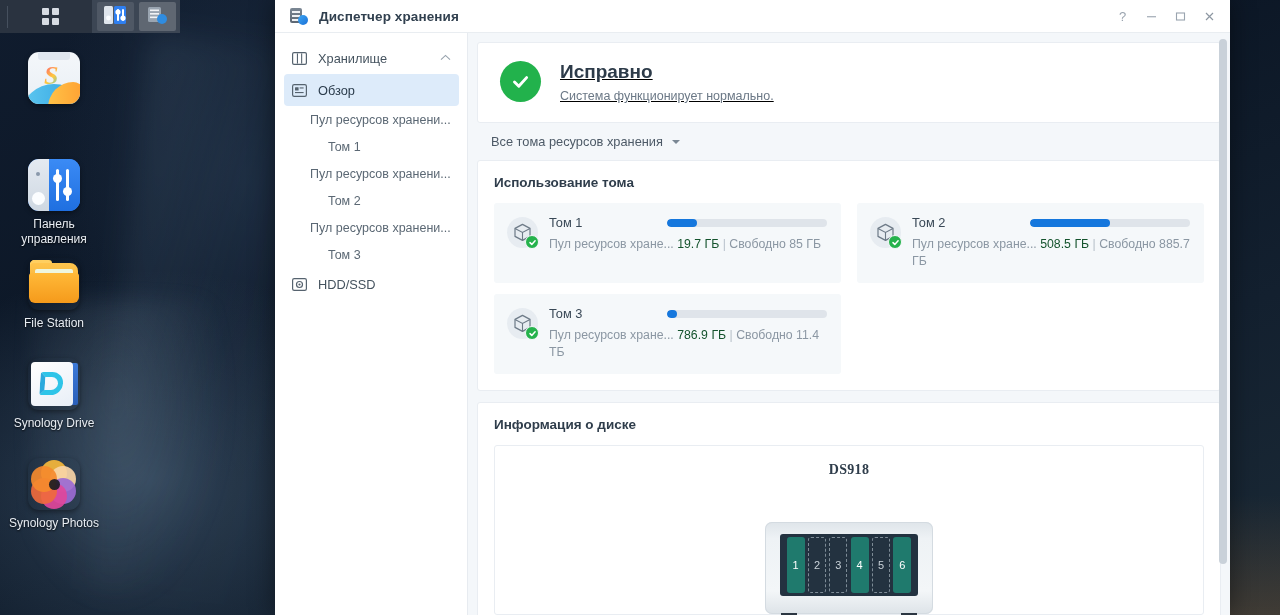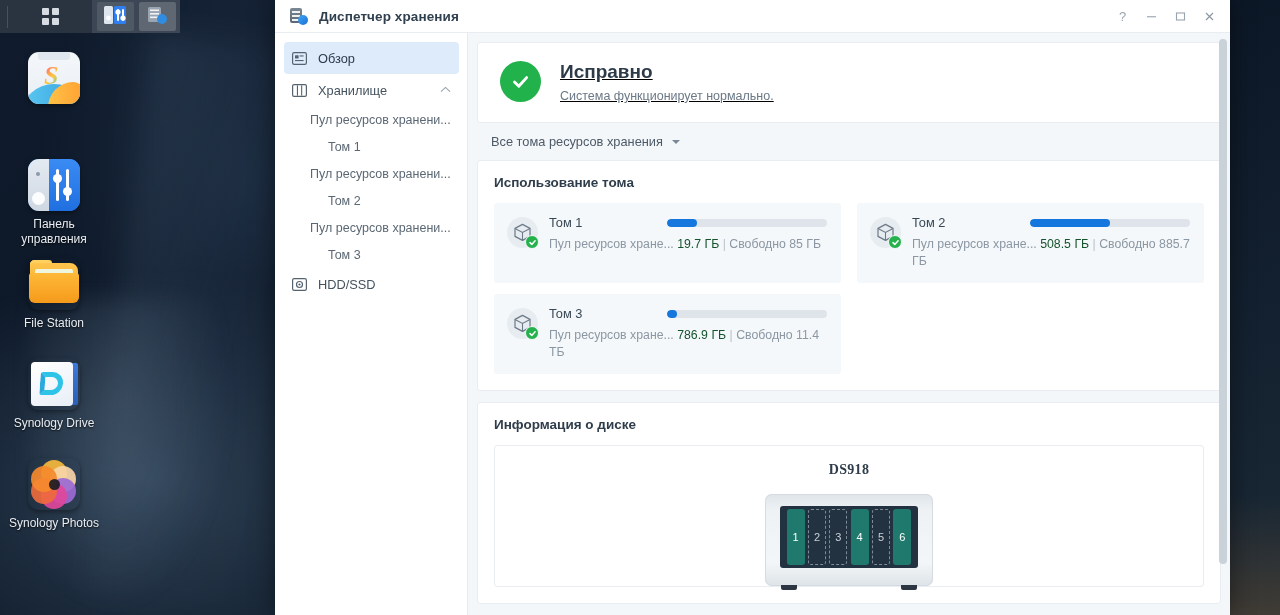--- a/index.html
+++ b/index.html
@@ -348,21 +348,21 @@
     margin-top: 6px; font-size: 12.3px; color: #8b97a3; line-height: 17px;
   }
   .vol-meta .pool { color: #8b97a3; }
   .vol-meta .used { color: #14532d; }
   .vol-meta .sep { color: #b9c2cb; }
 
   
   .disk-box {
     border: 1px solid #e9edf2; border-radius: 3px;
     padding: 16px 0 0 0;
-    display: flex; flex-direction: column; align-items: center;
+    display: flex; flex-direction: column; align-items: center; gap: 28px;
   }
   .disk-model {
     font-family: "Liberation Serif", serif;
     font-size: 14px; font-weight: bold; color: #2f3d4b;
     letter-spacing: 0.3px;
   }
   .nas {
     margin-top: 16px;
     width: 168px; height: 92px;
     background: linear-gradient(180deg,#dfe5ea 0%, #eef2f5 18%, #f3f6f8 75%, #dde3e8 100%);
@@ -537,46 +537,46 @@
             <path d="M3 3 L10 10 M10 3 L3 10" stroke="#8d97a2" stroke-width="1.2" fill="none"></path>
           </svg>
       </span>
     </span>
   </div>
 
   <div class="win-body">
 
     <div class="sidebar">
 
-      <div class="nav-item active">
-        <span class="nav-ico">
-          <svg width="15" height="13" viewBox="0 0 15 13">
-            <rect x="0.6" y="0.6" width="13.8" height="11.8" rx="1.6" fill="none" stroke="#56636f" stroke-width="1.2"></rect>
-            <rect x="3" y="3.2" width="3.6" height="3.2" rx="0.5" fill="#56636f"></rect>
-            <rect x="7.6" y="3.4" width="4" height="1.1" fill="#56636f"></rect>
-            <rect x="3" y="8" width="8.6" height="1.1" fill="#56636f"></rect>
-          </svg>
-        </span>
-        <span class="nav-label">Обзор</span>
-      </div>
-
       <div class="nav-item">
         <span class="nav-ico">
           <svg width="15" height="13" viewBox="0 0 15 13">
             <rect x="0.6" y="0.6" width="13.8" height="11.8" rx="1.4" fill="none" stroke="#56636f" stroke-width="1.2"></rect>
             <rect x="4.9" y="1.4" width="1.1" height="10.2" fill="#56636f"></rect>
             <rect x="9.1" y="1.4" width="1.1" height="10.2" fill="#56636f"></rect>
           </svg>
         </span>
         <span class="nav-label">Хранилище</span>
         <span class="chevron">
           <svg width="11" height="7" viewBox="0 0 11 7">
               <path d="M1 5.6 L5.5 1.4 L10 5.6" stroke="#97a2ad" stroke-width="1.1" fill="none"></path>
             </svg>
         </span>
+      </div>
+
+      <div class="nav-item active">
+        <span class="nav-ico">
+          <svg width="15" height="13" viewBox="0 0 15 13">
+            <rect x="0.6" y="0.6" width="13.8" height="11.8" rx="1.6" fill="none" stroke="#56636f" stroke-width="1.2"></rect>
+            <rect x="3" y="3.2" width="3.6" height="3.2" rx="0.5" fill="#56636f"></rect>
+            <rect x="7.6" y="3.4" width="4" height="1.1" fill="#56636f"></rect>
+            <rect x="3" y="8" width="8.6" height="1.1" fill="#56636f"></rect>
+          </svg>
+        </span>
+        <span class="nav-label">Обзор</span>
       </div>
 
       <div class="nav-sub">Пул ресурсов хранени...</div>
       <div class="nav-sub lvl2">Том 1</div>
       <div class="nav-sub">Пул ресурсов хранени...</div>
       <div class="nav-sub lvl2">Том 2</div>
       <div class="nav-sub">Пул ресурсов хранени...</div>
       <div class="nav-sub lvl2">Том 3</div>
 
       <div class="nav-item">

